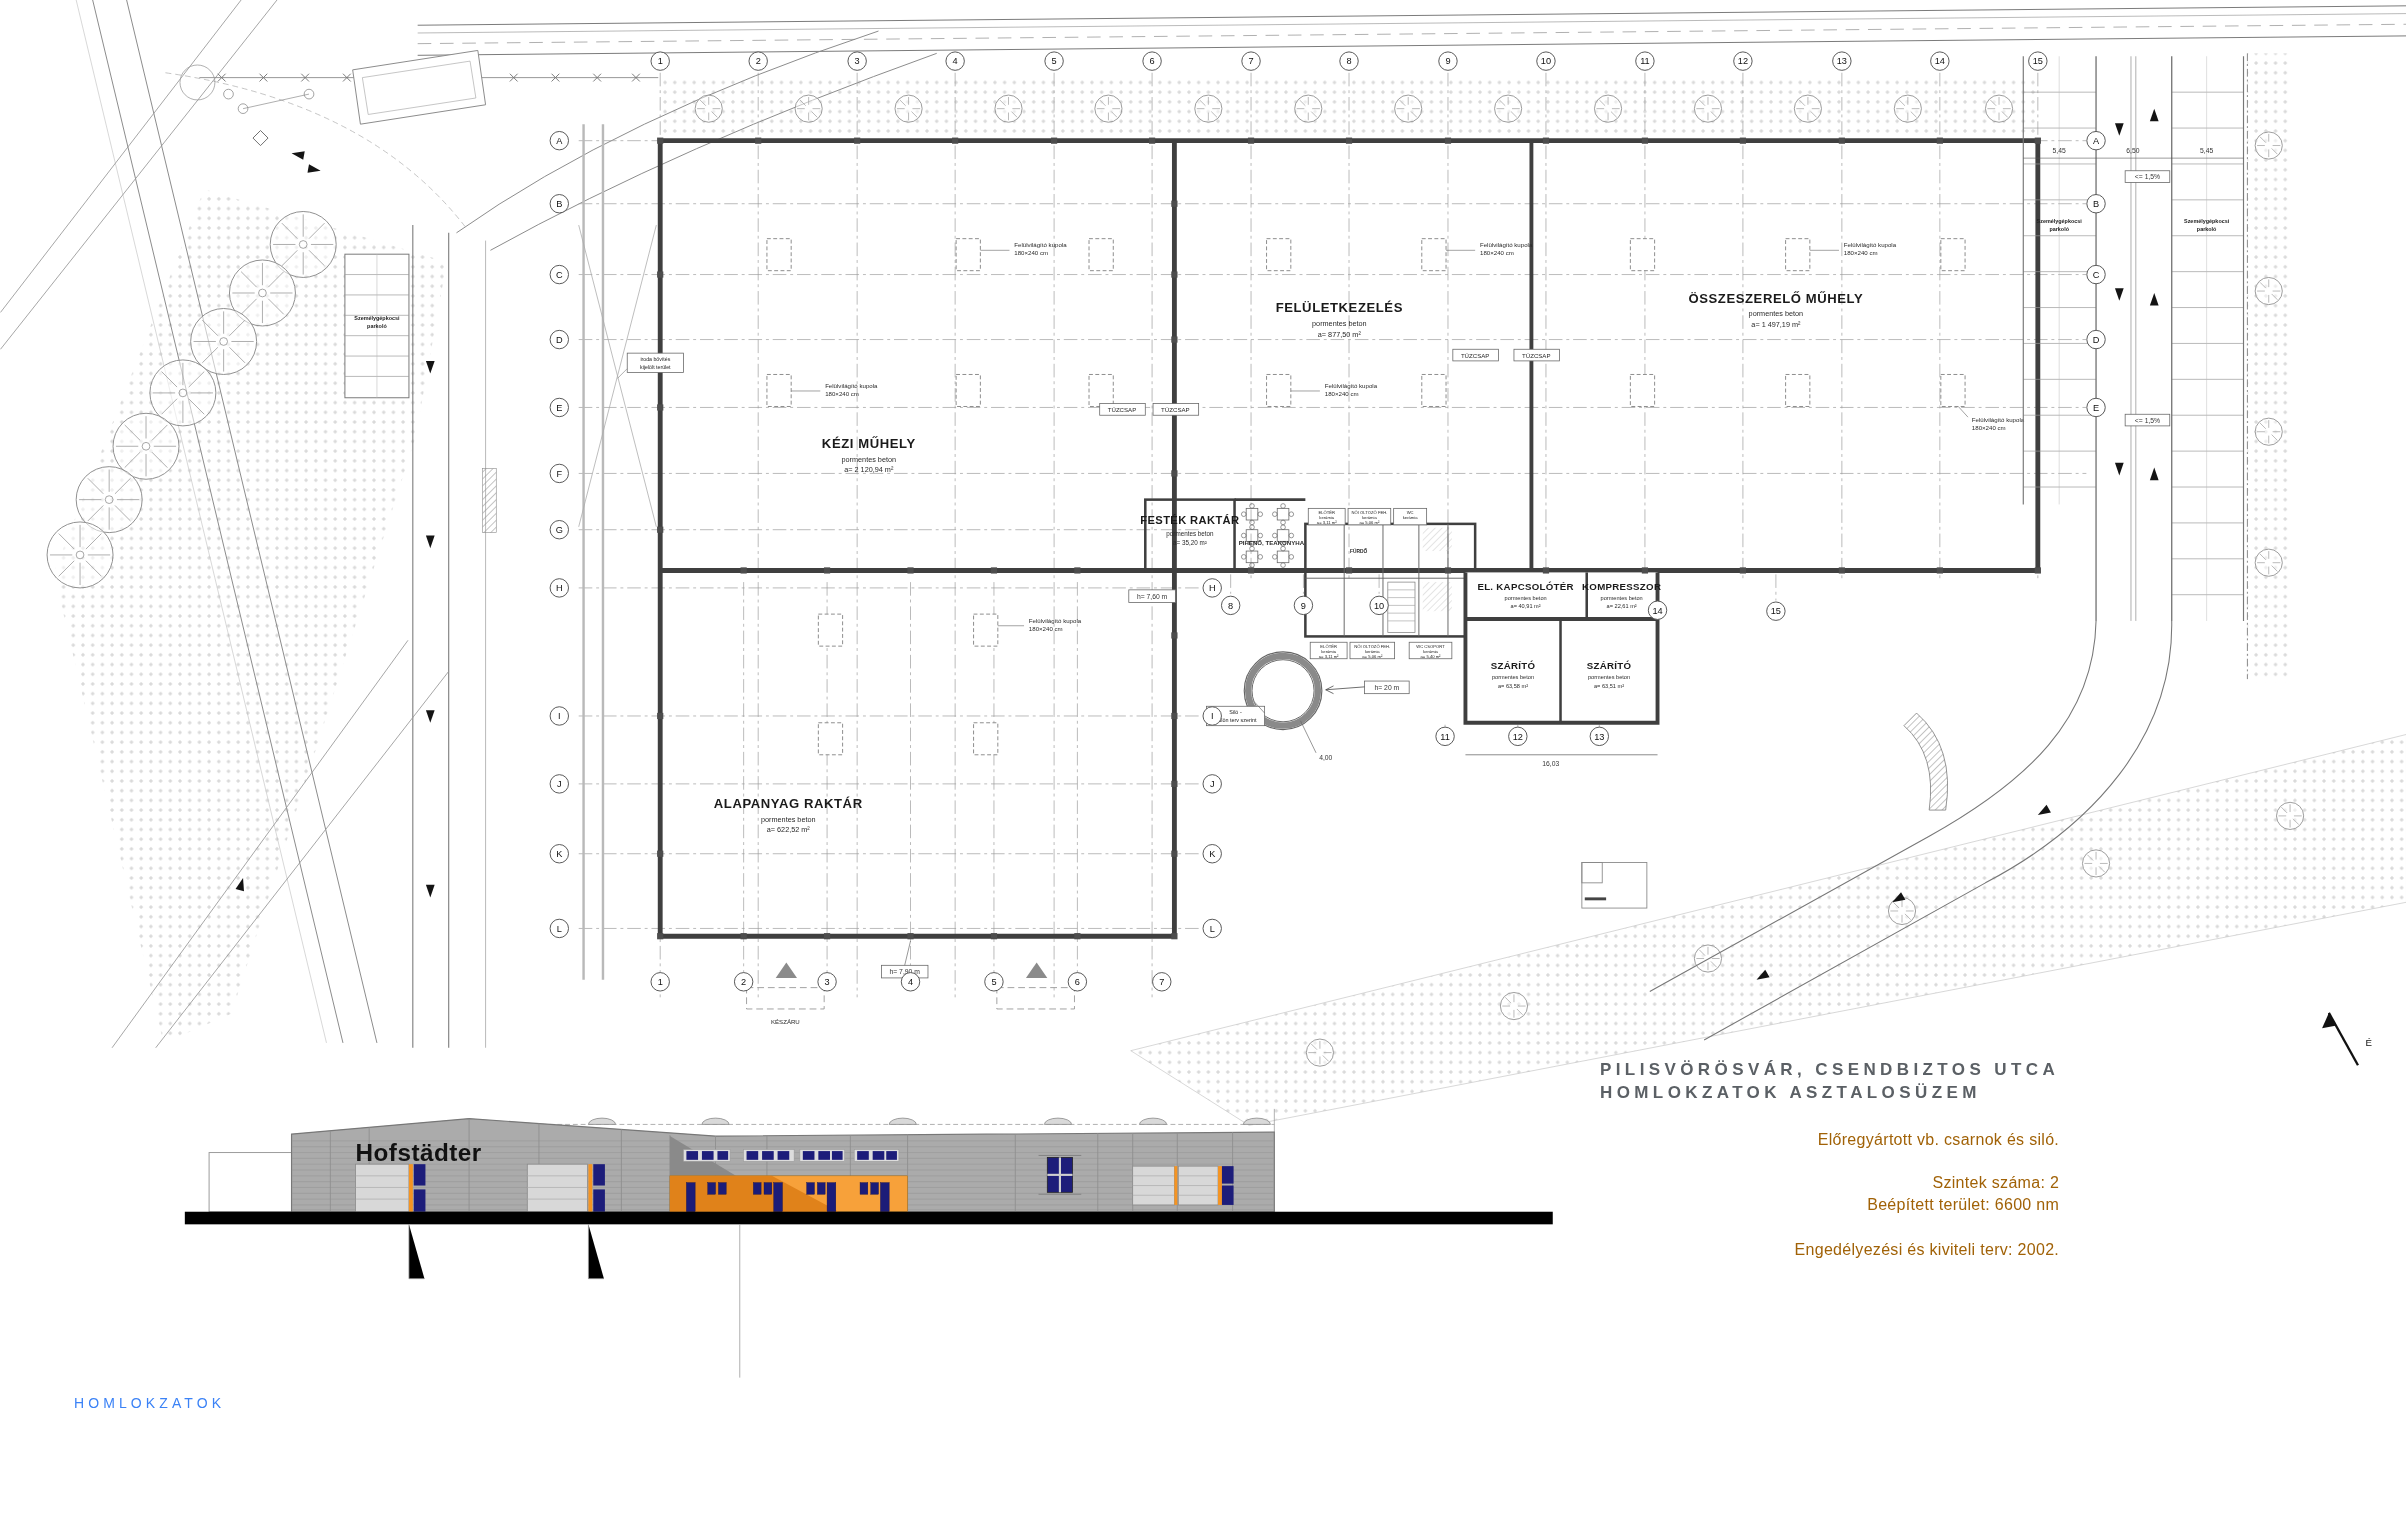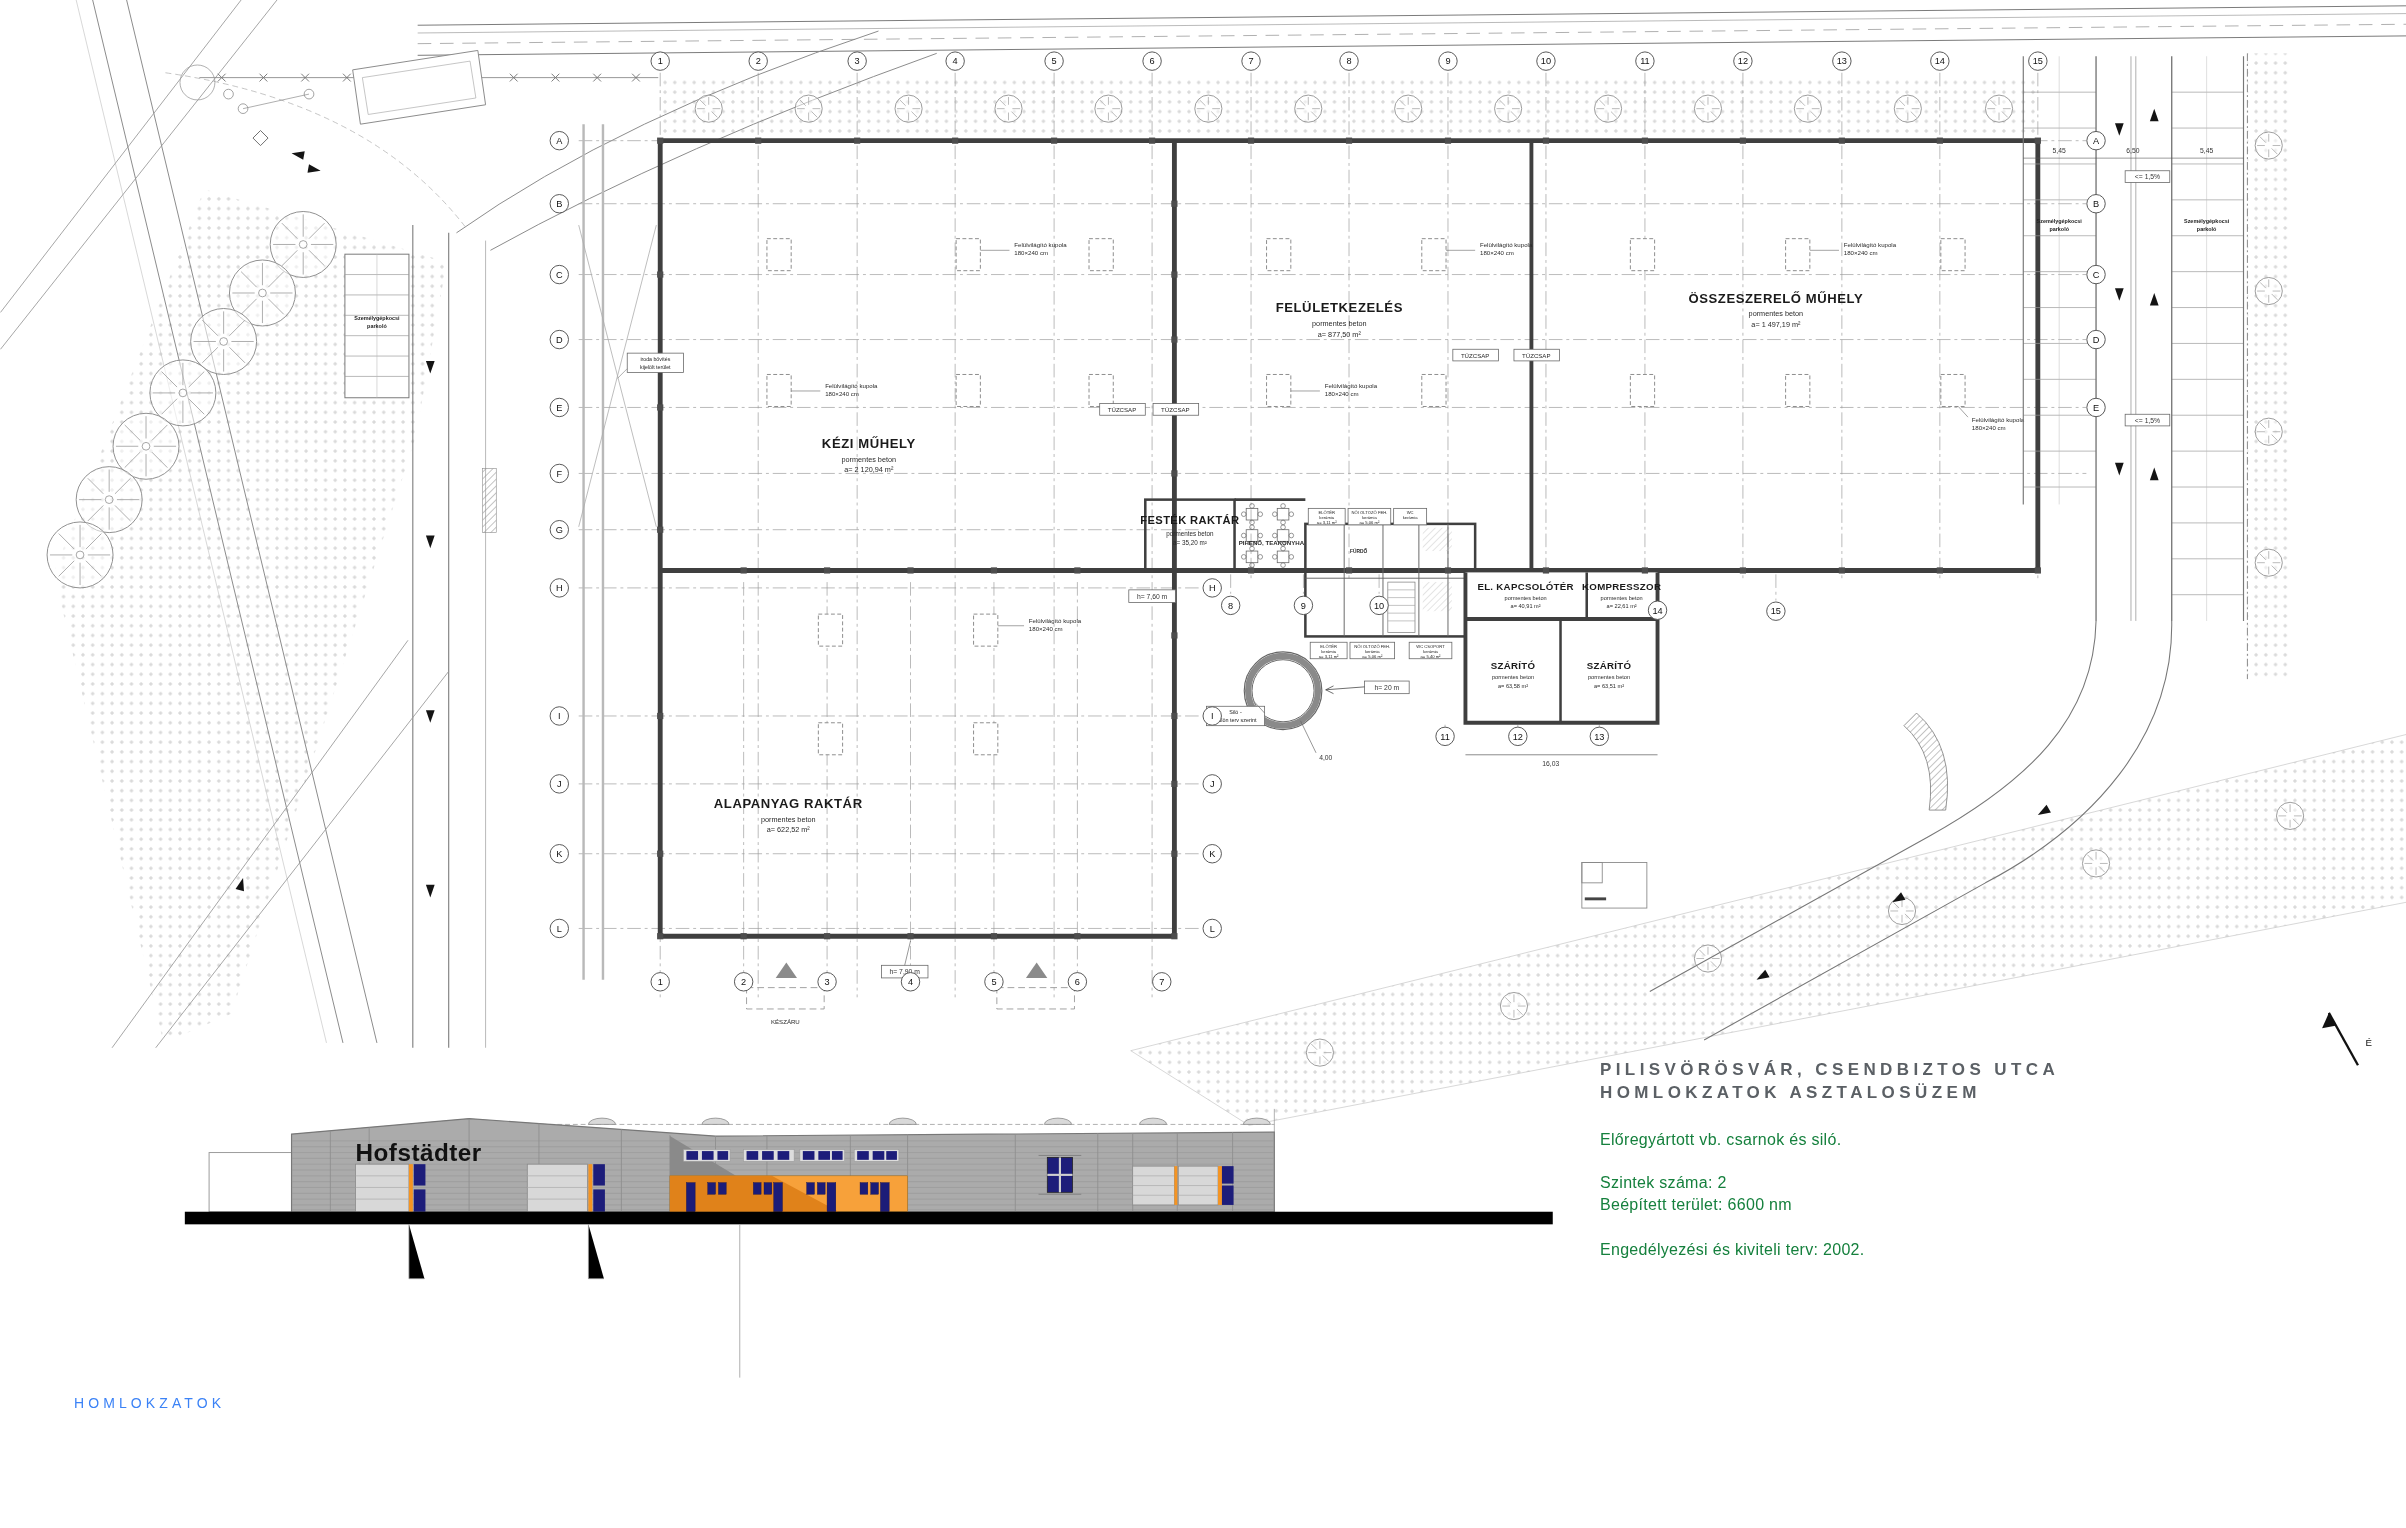--- a/index.html
+++ b/index.html
@@ -16,21 +16,21 @@
   .gct {font-size:9.5px;fill:#111;text-anchor:middle;}
   .dim {font-size:7px;fill:#333;text-anchor:middle;}
   .pk  {font-size:5.6px;font-weight:bold;fill:#222;text-anchor:middle;}
   .w   {stroke:#3f3f3f;stroke-width:5;fill:none;}
   .w4  {stroke:#3f3f3f;stroke-width:4;fill:none;}
   .w2  {stroke:#3f3f3f;stroke-width:2.6;fill:none;}
   .grid{stroke:#9a9a9a;stroke-width:.7;fill:none;stroke-dasharray:14 4 3 4;}
   .lbox{fill:#fff;stroke:#666;stroke-width:.8;}
   .titleblock{position:absolute;left:1600px;top:1058px;color:#5b6065;}
   .tb-h{font-size:17px;font-weight:bold;letter-spacing:4.4px;line-height:23px;color:#5b6065;}
-  .tb-p{font-size:16px;letter-spacing:0.3px;color:#15803d;}
+  .tb-p{font-size:16px;letter-spacing:0.3px;color:#a16207;text-align:right;}
   .homlok{position:absolute;left:74px;top:1395px;font-size:14px;letter-spacing:4.1px;color:#3b82f6;}
   .logo{font-weight:bold;letter-spacing:.5px;}
 </style>
 </head>
 <body>
 
 <div id="sheet">
 
 <svg width="2407" height="1528" viewBox="0 0 2480 1575">
 <defs>

